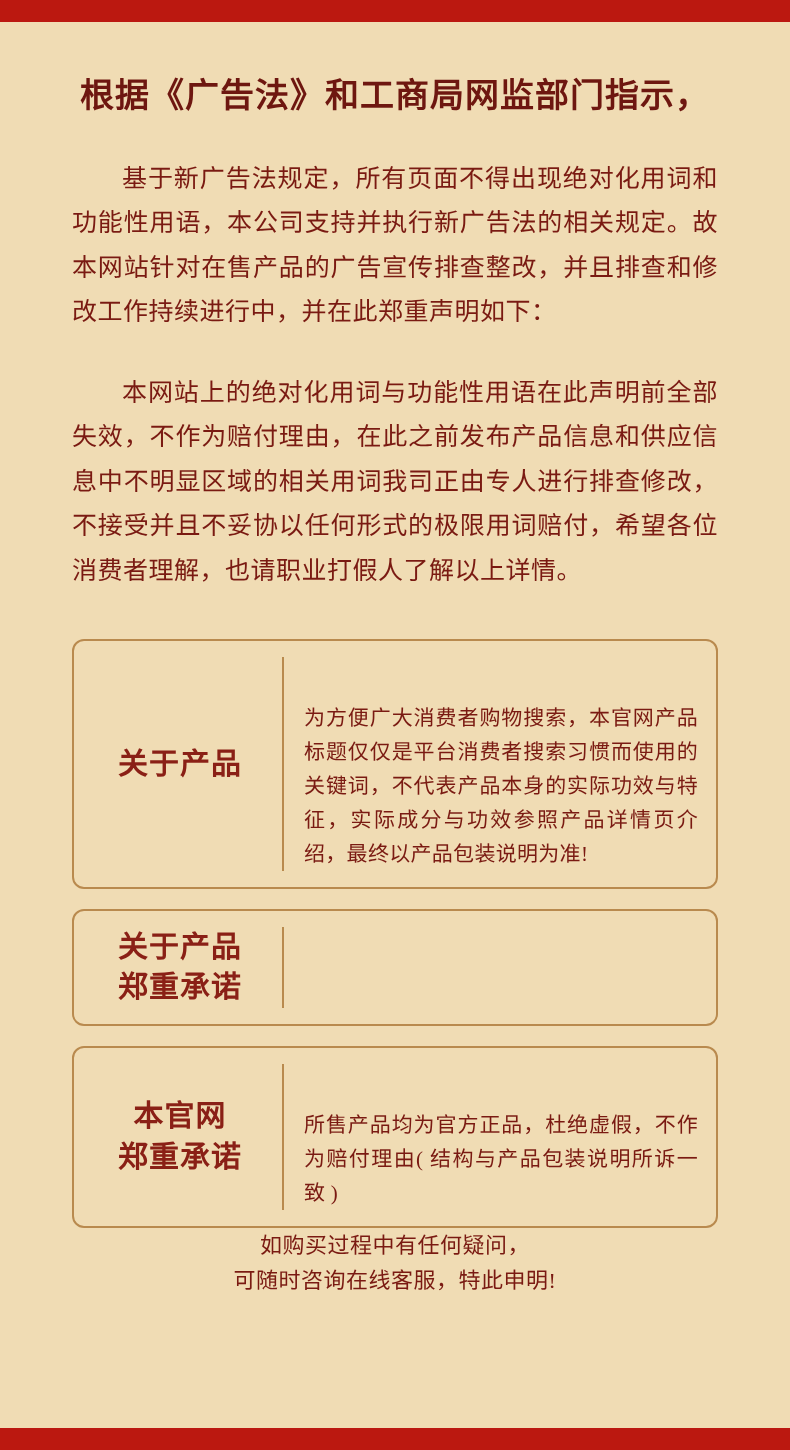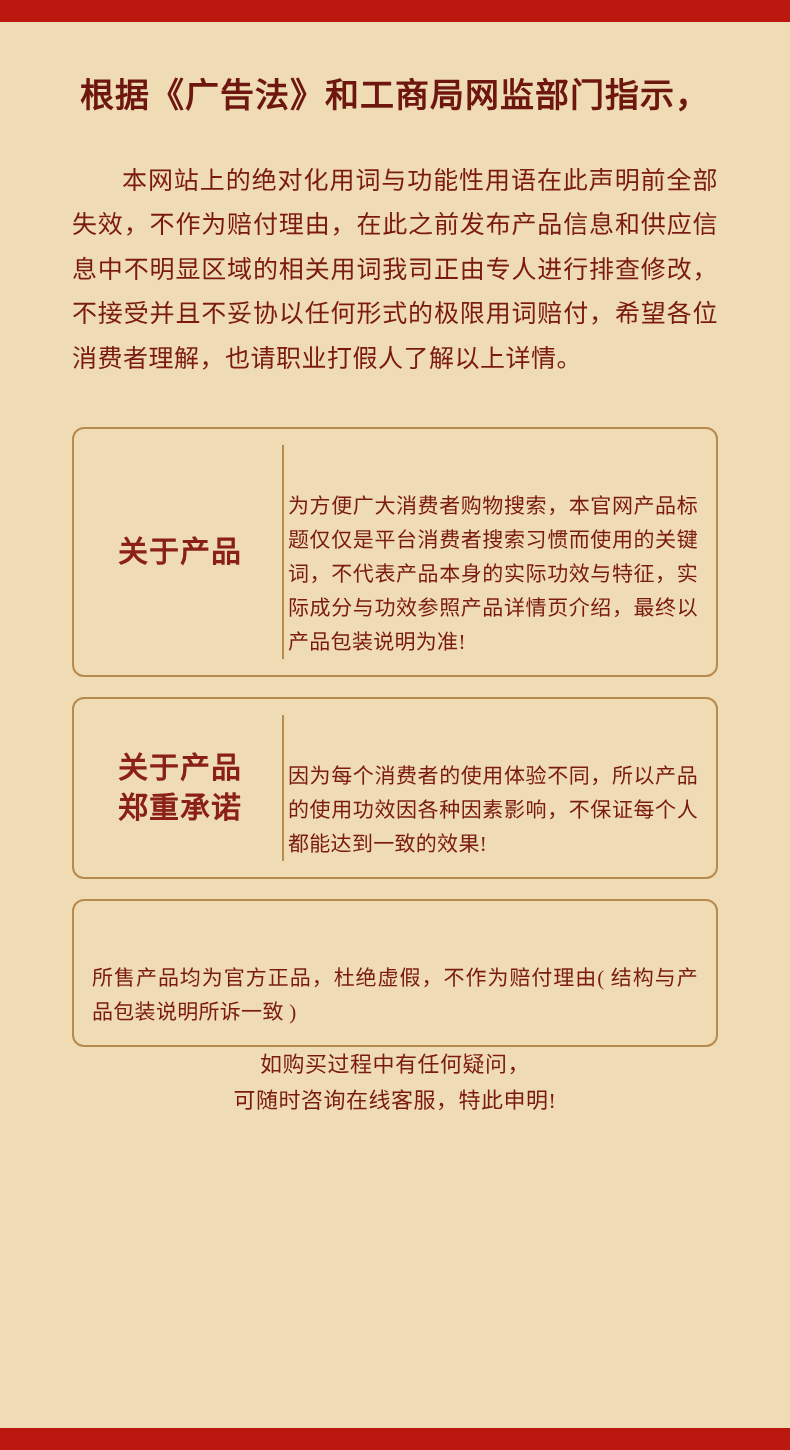--- a/index.html
+++ b/index.html
@@ -91,21 +91,21 @@
     display: flex;
     flex-direction: column;
     align-items: center;
     justify-content: center;
     font-size: 30px;
     font-weight: bold;
     line-height: 1.34;
     color: #8a2016;
     border-right: 2px solid #b98a4e;
     padding-right: 14px;
-    margin-right: 4px;
+    margin-right: 20px;
     text-align: center;
     letter-spacing: 1px;
   }
   .card-body {
     flex: 1 1 auto;
     font-size: 21px;
     line-height: 1.62;
     color: #7a1a12;
     display: flex;
     align-items: center;
@@ -127,40 +127,44 @@
 <div class="page">
 
   <div class="bar-top"></div>
 
   <div class="content">
 
     <h1 class="headline">
       <span class="line1">根据《广告法》和工商局网监部门指示，</span>
     </h1>
 
+    <p class="para">基于新广告法规定，所有页面不得出现绝对化用词和功能性用语，本公司支持并执行新广告法的相关规定。故本网站针对在售产品的广告宣传排查整改，并且排查和修改工作持续进行中，并在此郑重声明如下：</p>
     <p class="para">本网站上的绝对化用词与功能性用语在此声明前全部失效，不作为赔付理由，在此之前发布产品信息和供应信息中不明显区域的相关用词我司正由专人进行排查修改，不接受并且不妥协以任何形式的极限用词赔付，希望各位消费者理解，也请职业打假人了解以上详情。</p>
 
     <div class="cards">
 
       <div class="card">
         <div class="card-title">
           <span>关于产品</span>
         </div>
         <div class="card-body">为方便广大消费者购物搜索，本官网产品标题仅仅是平台消费者搜索习惯而使用的关键词，不代表产品本身的实际功效与特征，实际成分与功效参照产品详情页介绍，最终以产品包装说明为准!</div>
       </div>
 
       <div class="card">
         <div class="card-title">
           <span>关于产品</span>
           <span>郑重承诺</span>
         </div>
-        <div class="card-body">因为每个消费者的使用体验不同，所以产品的使用功效因各种因素影响，不保证每个人都能达到一致的效果!</div>
       </div>
 
       <div class="card">
+        <div class="card-title">
+          <span>本官网</span>
+          <span>郑重承诺</span>
+        </div>
         <div class="card-body">所售产品均为官方正品，杜绝虚假，不作为赔付理由( 结构与产品包装说明所诉一致 )</div>
       </div>
 
     </div>
 
     <div class="footer-note">
       <div>如购买过程中有任何疑问，</div>
       <div>可随时咨询在线客服，特此申明!</div>
     </div>
 

